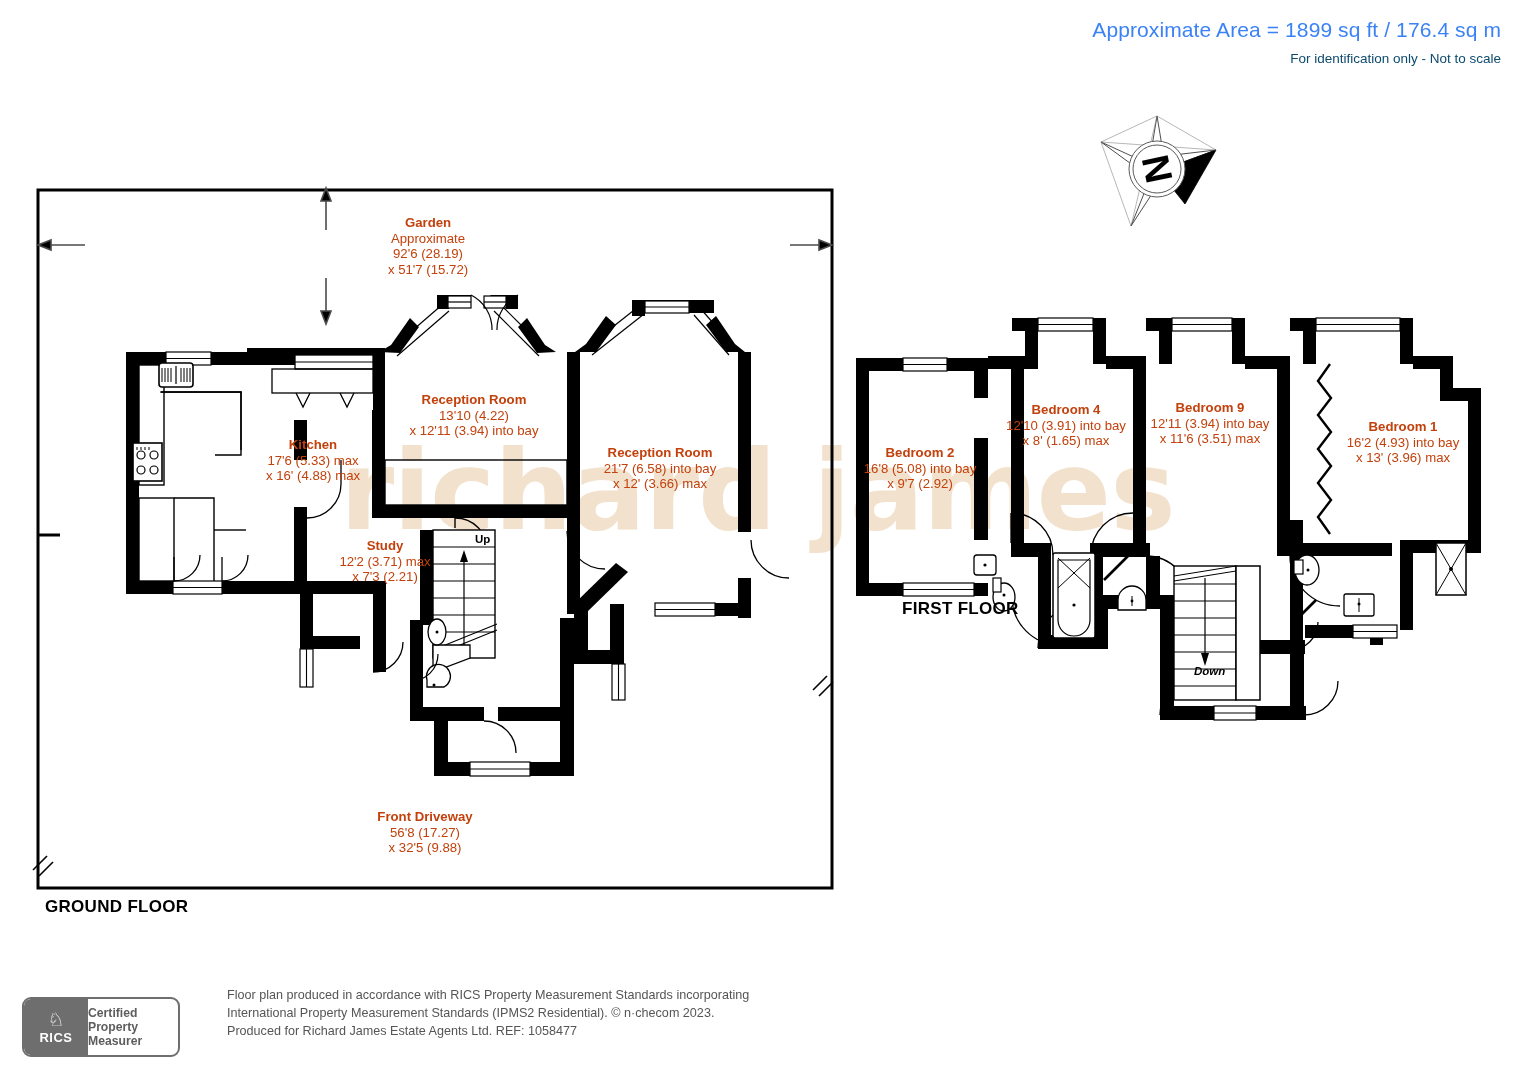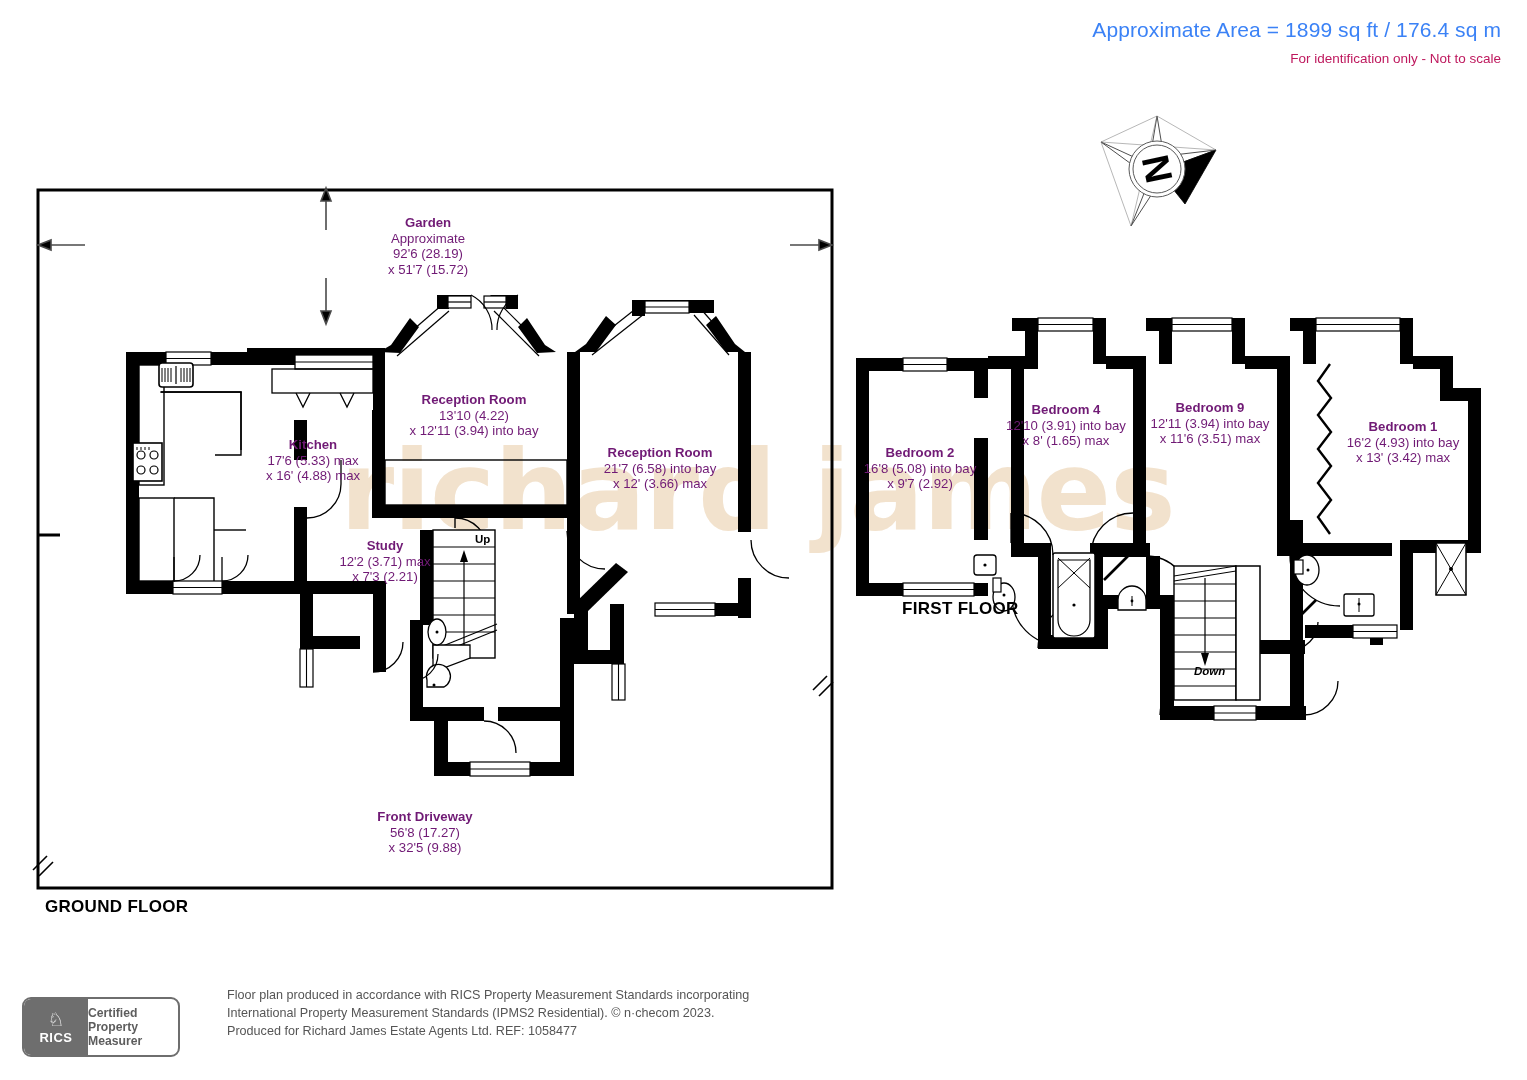--- a/index.html
+++ b/index.html
@@ -22,21 +22,21 @@
   }
   #area-title{
     font-size:21px;
     letter-spacing:.1px;
     color:#3b82f6;
     white-space:nowrap;
   }
   #area-sub{
     font-size:13.5px;
     margin-top:9px;
-    color:#be185d;
+    color:#0c4a6e;
     white-space:nowrap;
   }
 
   
   #compass{position:absolute;left:1095px;top:112px;width:125px;height:118px;}
 
   
   .floor-caption{
     position:absolute;
     font-size:17px;
@@ -46,21 +46,21 @@
   #ground-floor-caption{left:45px;top:897px;}
   #first-floor-caption{left:858px;top:599px;margin-left:44px;}
 
   
   .room-label{
     position:absolute;
     text-align:center;
     font-size:13.2px;
     line-height:15.6px;
     white-space:nowrap;
-    color:#701a75;
+    color:#c2410c;
   }
   .room-label .rl-name{font-weight:bold;display:block;}
   .room-label .rl-dim{display:block;}
 
   
   .room-label{transform:translateX(-50%);}
 
   #label-garden{left:428px;top:215px;}
   #label-kitchen{left:313px;top:437px;}
   #label-reception1{left:474px;top:392px;}
@@ -626,21 +626,21 @@
 
   <div class="room-label" id="label-bedroom3">
     <span class="rl-name">Bedroom 9</span>
     <span class="rl-dim">12'11 (3.94) into bay</span>
     <span class="rl-dim">x 11'6 (3.51) max</span>
   </div>
 
   <div class="room-label" id="label-bedroom1">
     <span class="rl-name">Bedroom 1</span>
     <span class="rl-dim">16'2 (4.93) into bay</span>
-    <span class="rl-dim">x 13' (3.42) max</span>
+    <span class="rl-dim">x 13' (3.96) max</span>
   </div>
 
   <div class="small-dir" id="up-label">Up</div>
   <div class="small-dir" id="down-label">Down</div>
 
   <div class="floor-caption" id="ground-floor-caption">GROUND FLOOR</div>
   <div class="floor-caption" id="first-floor-caption">FIRST FLOOR</div>
 
   <div id="footer">
     <div id="rics-badge">

